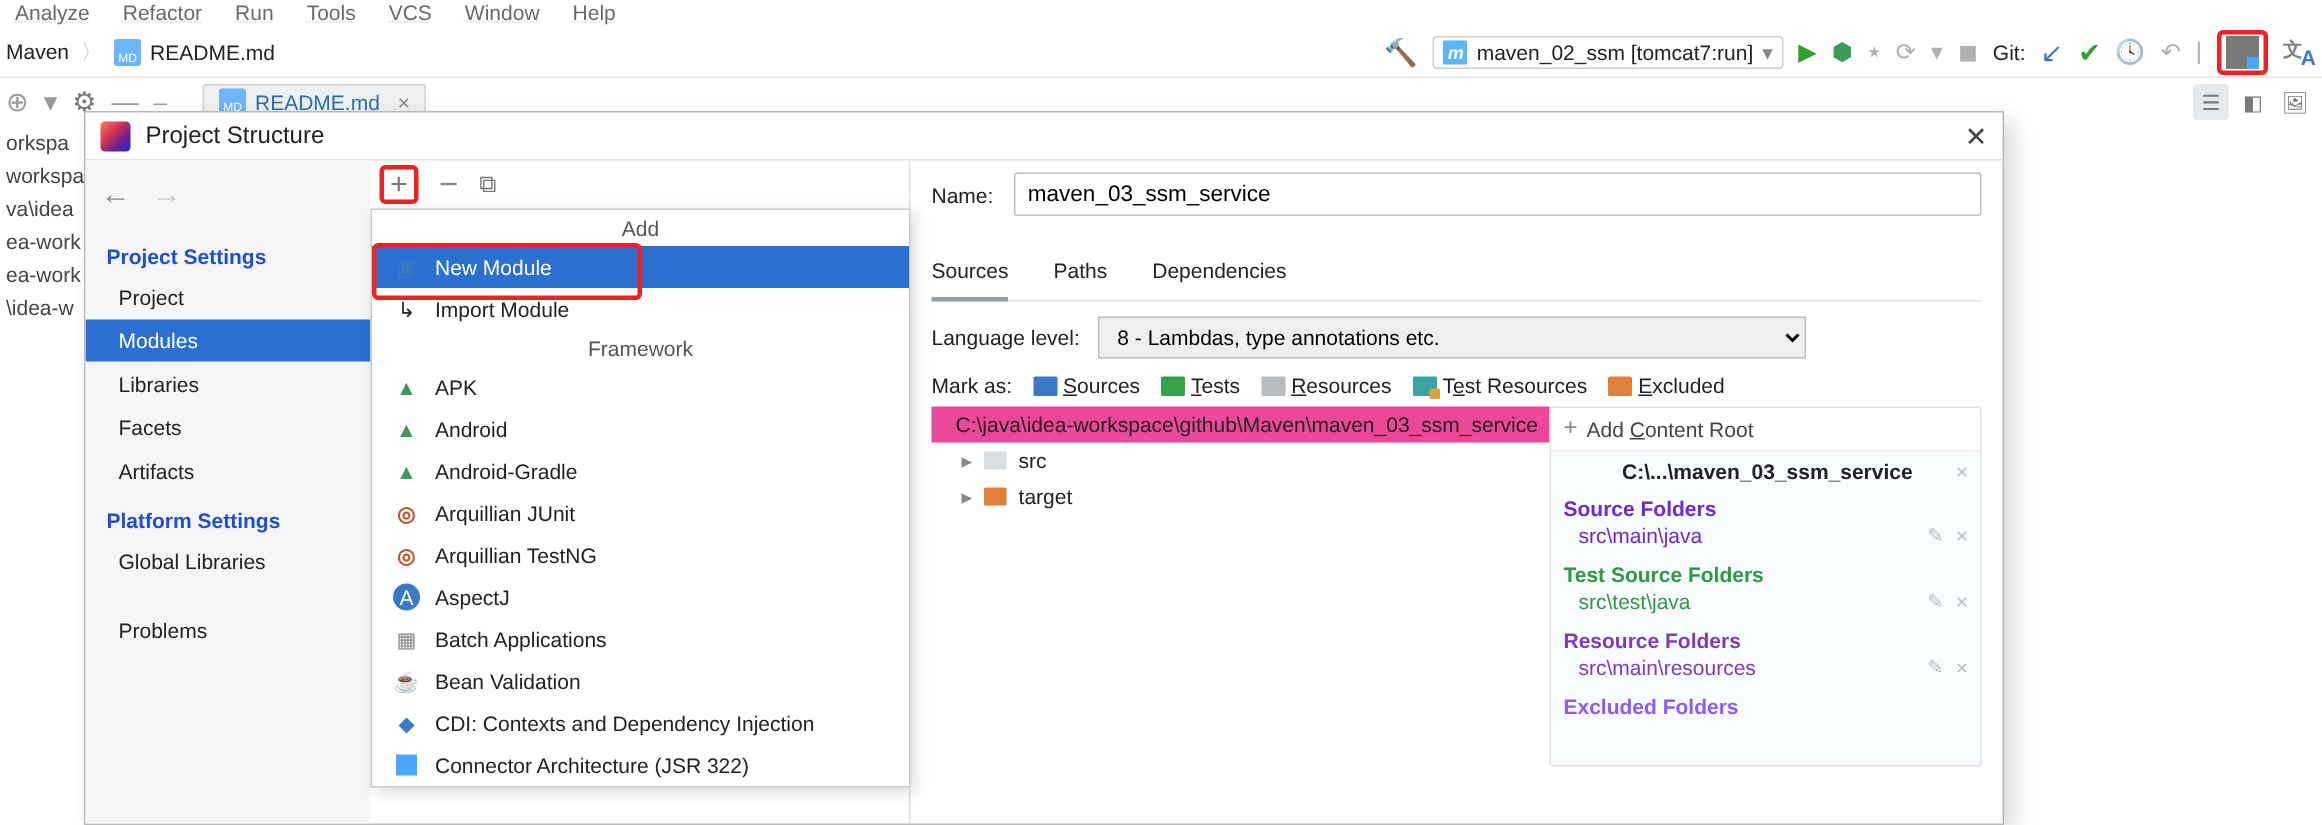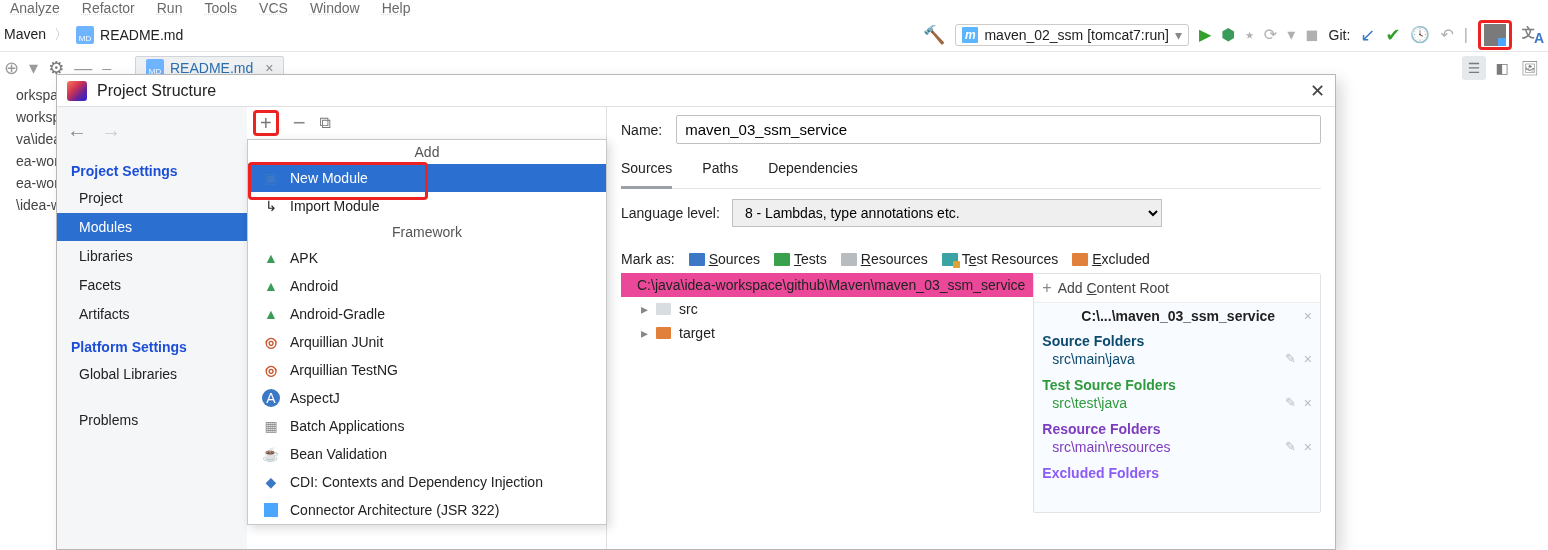--- a/index.html
+++ b/index.html
@@ -37,21 +37,21 @@
   .tri-icon { color:#9a9a9a; font-size:18px;}
   .gear { color:#7a7a7a; font-size:18px;}
   .tab-pill { display:flex; align-items:center; gap:6px; background:#eef0f2; border:1px solid #d0d4d8; border-radius:2px 2px 0 0; padding:2px 10px; color:#2a6fb0; position:absolute; left:135px;}
   .tab-pill .x { color:#888; margin-left:6px;}
   .right-view-toggles { position:absolute; right:6px; display:flex; gap:4px;}
   .vt { width:24px; height:24px; border:1px solid transparent; display:flex; align-items:center; justify-content:center; color:#7a7a7a; border-radius:3px;}
   .vt.active { background:#e6e9ec; }
 
   
   .left-strip { position:absolute; left:0; top:84px; width:56px; color:#444; }
-  .left-strip div { padding:3px 16px; white-space:nowrap; overflow:hidden; }
+  .left-strip div { padding:3px 4px; white-space:nowrap; overflow:hidden; }
 
   
   .dialog { position:absolute; left:56px; top:74px; width:1280px; height:476px; background:#fff; border:1px solid #b8b8b8; box-shadow: 6px 6px 14px rgba(0,0,0,0.15); display:flex; flex-direction:column; }
   .dlg-header { height:32px; display:flex; align-items:center; padding:0 10px; gap:10px; border-bottom:1px solid #e0e0e0;}
   .dlg-header .idea-icon { width:20px; height:20px; background:linear-gradient(135deg,#f75 0%,#c35 40%,#629 70%,#22d 100%); border-radius:3px;}
   .dlg-close { margin-left:auto; font-size:18px; color:#444; }
   .dlg-body { flex:1; display:flex; overflow:hidden;}
 
   .dlg-side { width:190px; background:#f5f6f7; padding:8px 0; display:flex; flex-direction:column; gap:1px;}
   .dlg-side .back-fwd { display:flex; gap:14px; padding:4px 10px 10px; color:#888; font-size:20px;}
@@ -72,27 +72,27 @@
   .new-mod-box { border:3px solid #e22; border-radius:4px; position:absolute; left:0; top:22px; width:180px; height:38px; pointer-events:none;}
   .fw-icon-green { color:#3b9c59;}
   .fw-icon-blue { color:#3b78c5;}
   .fw-icon-folder { color:#3b78c5;}
   .fw-icon-ring { color:#c8562a; font-weight:bold;}
   .fw-icon-a { width:16px; height:16px; border-radius:50%; background:#3b78c5; color:#fff; font-size:11px; display:flex; align-items:center; justify-content:center;}
   .fw-icon-tag { color:#c8562a;}
   .fw-icon-sq { width:14px; height:14px; background:#4aa6ff;}
 
   .dlg-right { flex:1; padding:8px 14px; overflow:hidden; display:flex; flex-direction:column;}
-  .name-row { display:flex; align-items:center; gap:14px; margin-bottom:10px;}
+  .name-row { display:flex; align-items:center; gap:14px; margin-bottom:22px;}
   .name-row input { flex:1; border:1px solid #c0c0c0; border-radius:2px; padding:5px 8px; font-size:15px;}
   .tabs { display:flex; gap:30px; border-bottom:1px solid #e4e4e4; margin-bottom:10px;}
   .tabs .tab { padding:6px 0 10px; color:#222;}
   .tabs .tab.active { border-bottom:3px solid #9aa0a6; margin-bottom:-1px;}
-  .lang-row { display:flex; align-items:center; gap:12px; margin-bottom:24px;}
-  .lang-row select { border:1px solid #c0c0c0; padding:4px 8px; width:430px; font-size:14px;}
+  .lang-row { display:flex; align-items:center; gap:12px; margin-bottom:10px;}
+  .lang-row select { border:1px solid #c0c0c0; padding:4px 8px; width:472px; font-size:14px;}
   .mark-row { display:flex; align-items:center; gap:14px; margin-bottom:6px;}
   .mk { display:flex; align-items:center; gap:4px;}
   .mk .folder { width:16px; height:13px; border-radius:1px;}
   .folder.blue { background:#3b78c5;}
   .folder.green { background:#39a14b;}
   .folder.grey { background:#b7bcc1;}
   .folder.teal { background:#3aa4a4; position:relative;}
   .folder.teal::after { content:""; position:absolute; right:-2px; bottom:-2px; width:7px; height:7px; background:#dba23a; border-radius:1px;}
   .folder.orange { background:#e0803a;}
   .u { text-decoration: underline;}
@@ -103,21 +103,21 @@
   .tree-node { display:flex; align-items:center; gap:8px; padding:4px 8px 4px 20px;}
   .tree-node .caret { color:#888;}
   .tree-node .folder-ic { width:15px; height:12px; background:#d8dde2; border-radius:1px;}
   .tree-node .folder-ic.orange { background:#e0803a;}
   .roots { width:290px; border:1px solid #e3e3e3; border-radius:2px; background:#f8fbff; display:flex; flex-direction:column;}
   .roots-header { background:#fff; padding:5px 8px; display:flex; align-items:center; gap:6px; color:#444; border-bottom:1px solid #eee;}
   .roots-header .plus { color:#888; font-size:16px;}
   .root-path { padding:5px 8px; font-weight:bold; color:#222; display:flex; align-items:center; justify-content:space-between;margin-left:39px;}
   .root-path .x { color:#bbb; font-weight:normal;}
   .fold-sec { padding:4px 8px 0; font-weight:bold;}
-  .sf-blue { color:#0c4a6e;}
+  .sf-blue { color:#6d28d9;}
   .sf-green { color:#2f9a3c;}
   .sf-purple { color:#7d3bbd;}
   .sf-red { color:#8b5cf6;}
   .fold-item { padding:2px 8px 6px 18px; display:flex; align-items:center; justify-content:space-between;}
   .fold-item .acts { display:flex; gap:8px; color:#bbb;}
   .pen { font-size:13px;}
 </style>
 </head>
 <body>
 

